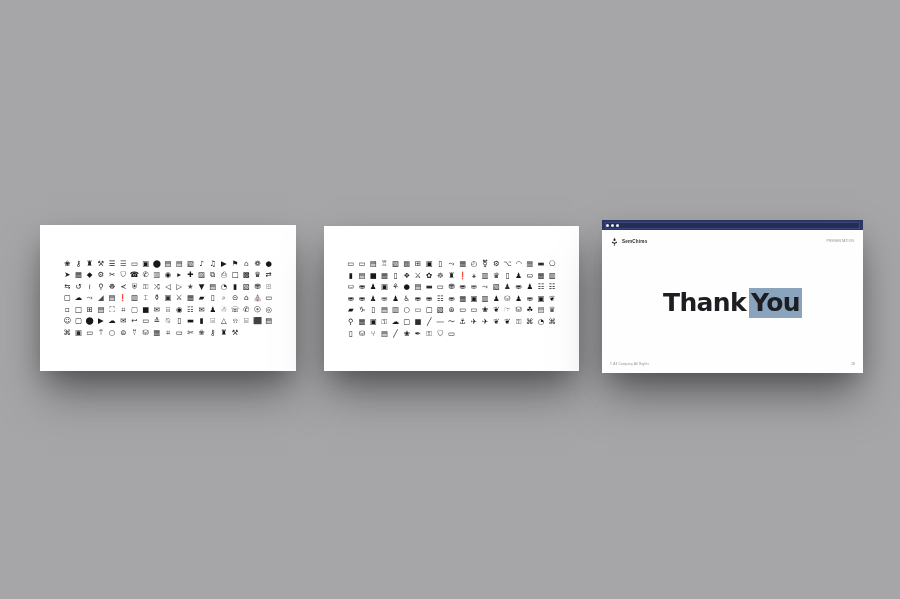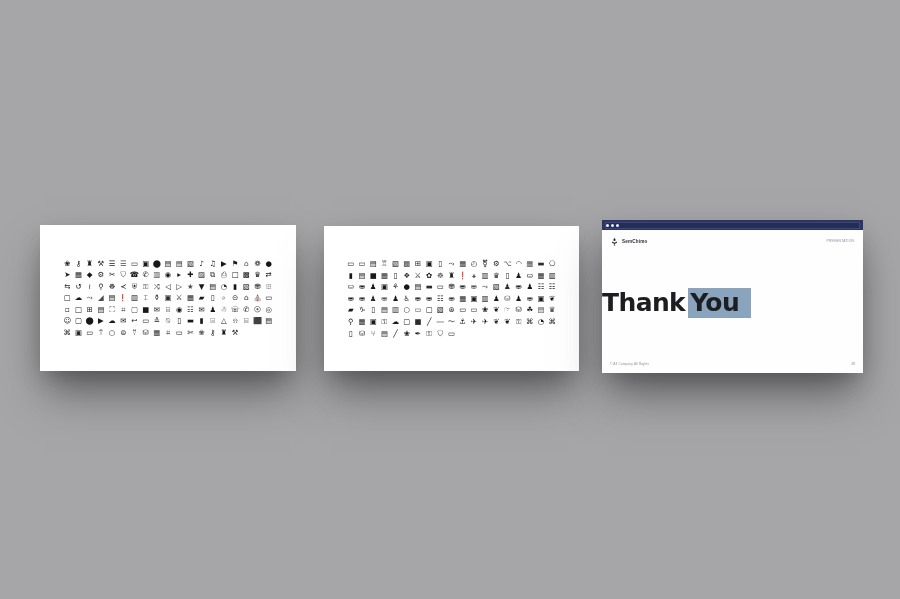--- a/index.html
+++ b/index.html
@@ -145,35 +145,36 @@
     white-space: nowrap;
     text-transform: uppercase;
   }
 
   .s3-center {
     position: absolute;
     left: 0; right: 0;
     top: 22px; bottom: 20px;
     display: flex;
     align-items: center;
+    justify-content: center;
   }
   .thankyou {
     font-size: 25px;
     font-weight: bold;
     letter-spacing: -0.6px;
     color: #1d1e22;
     white-space: nowrap;
     display: flex;
     align-items: center;
     font-family: "DejaVu Sans", sans-serif;
   }
   .ty-plain { padding-right: 3px; }
   .ty-highlight {
     background: #8ba4bd;
-    padding: 2px 12px 3px 2px;
+    padding: 2px 2px 3px 2px;
     display: inline-block;
     line-height: 1.0;
   }
 
   .s3-footer {
     position: absolute;
     left: 0; right: 0; bottom: 0;
     height: 18px;
     display: flex;
     align-items: center;

